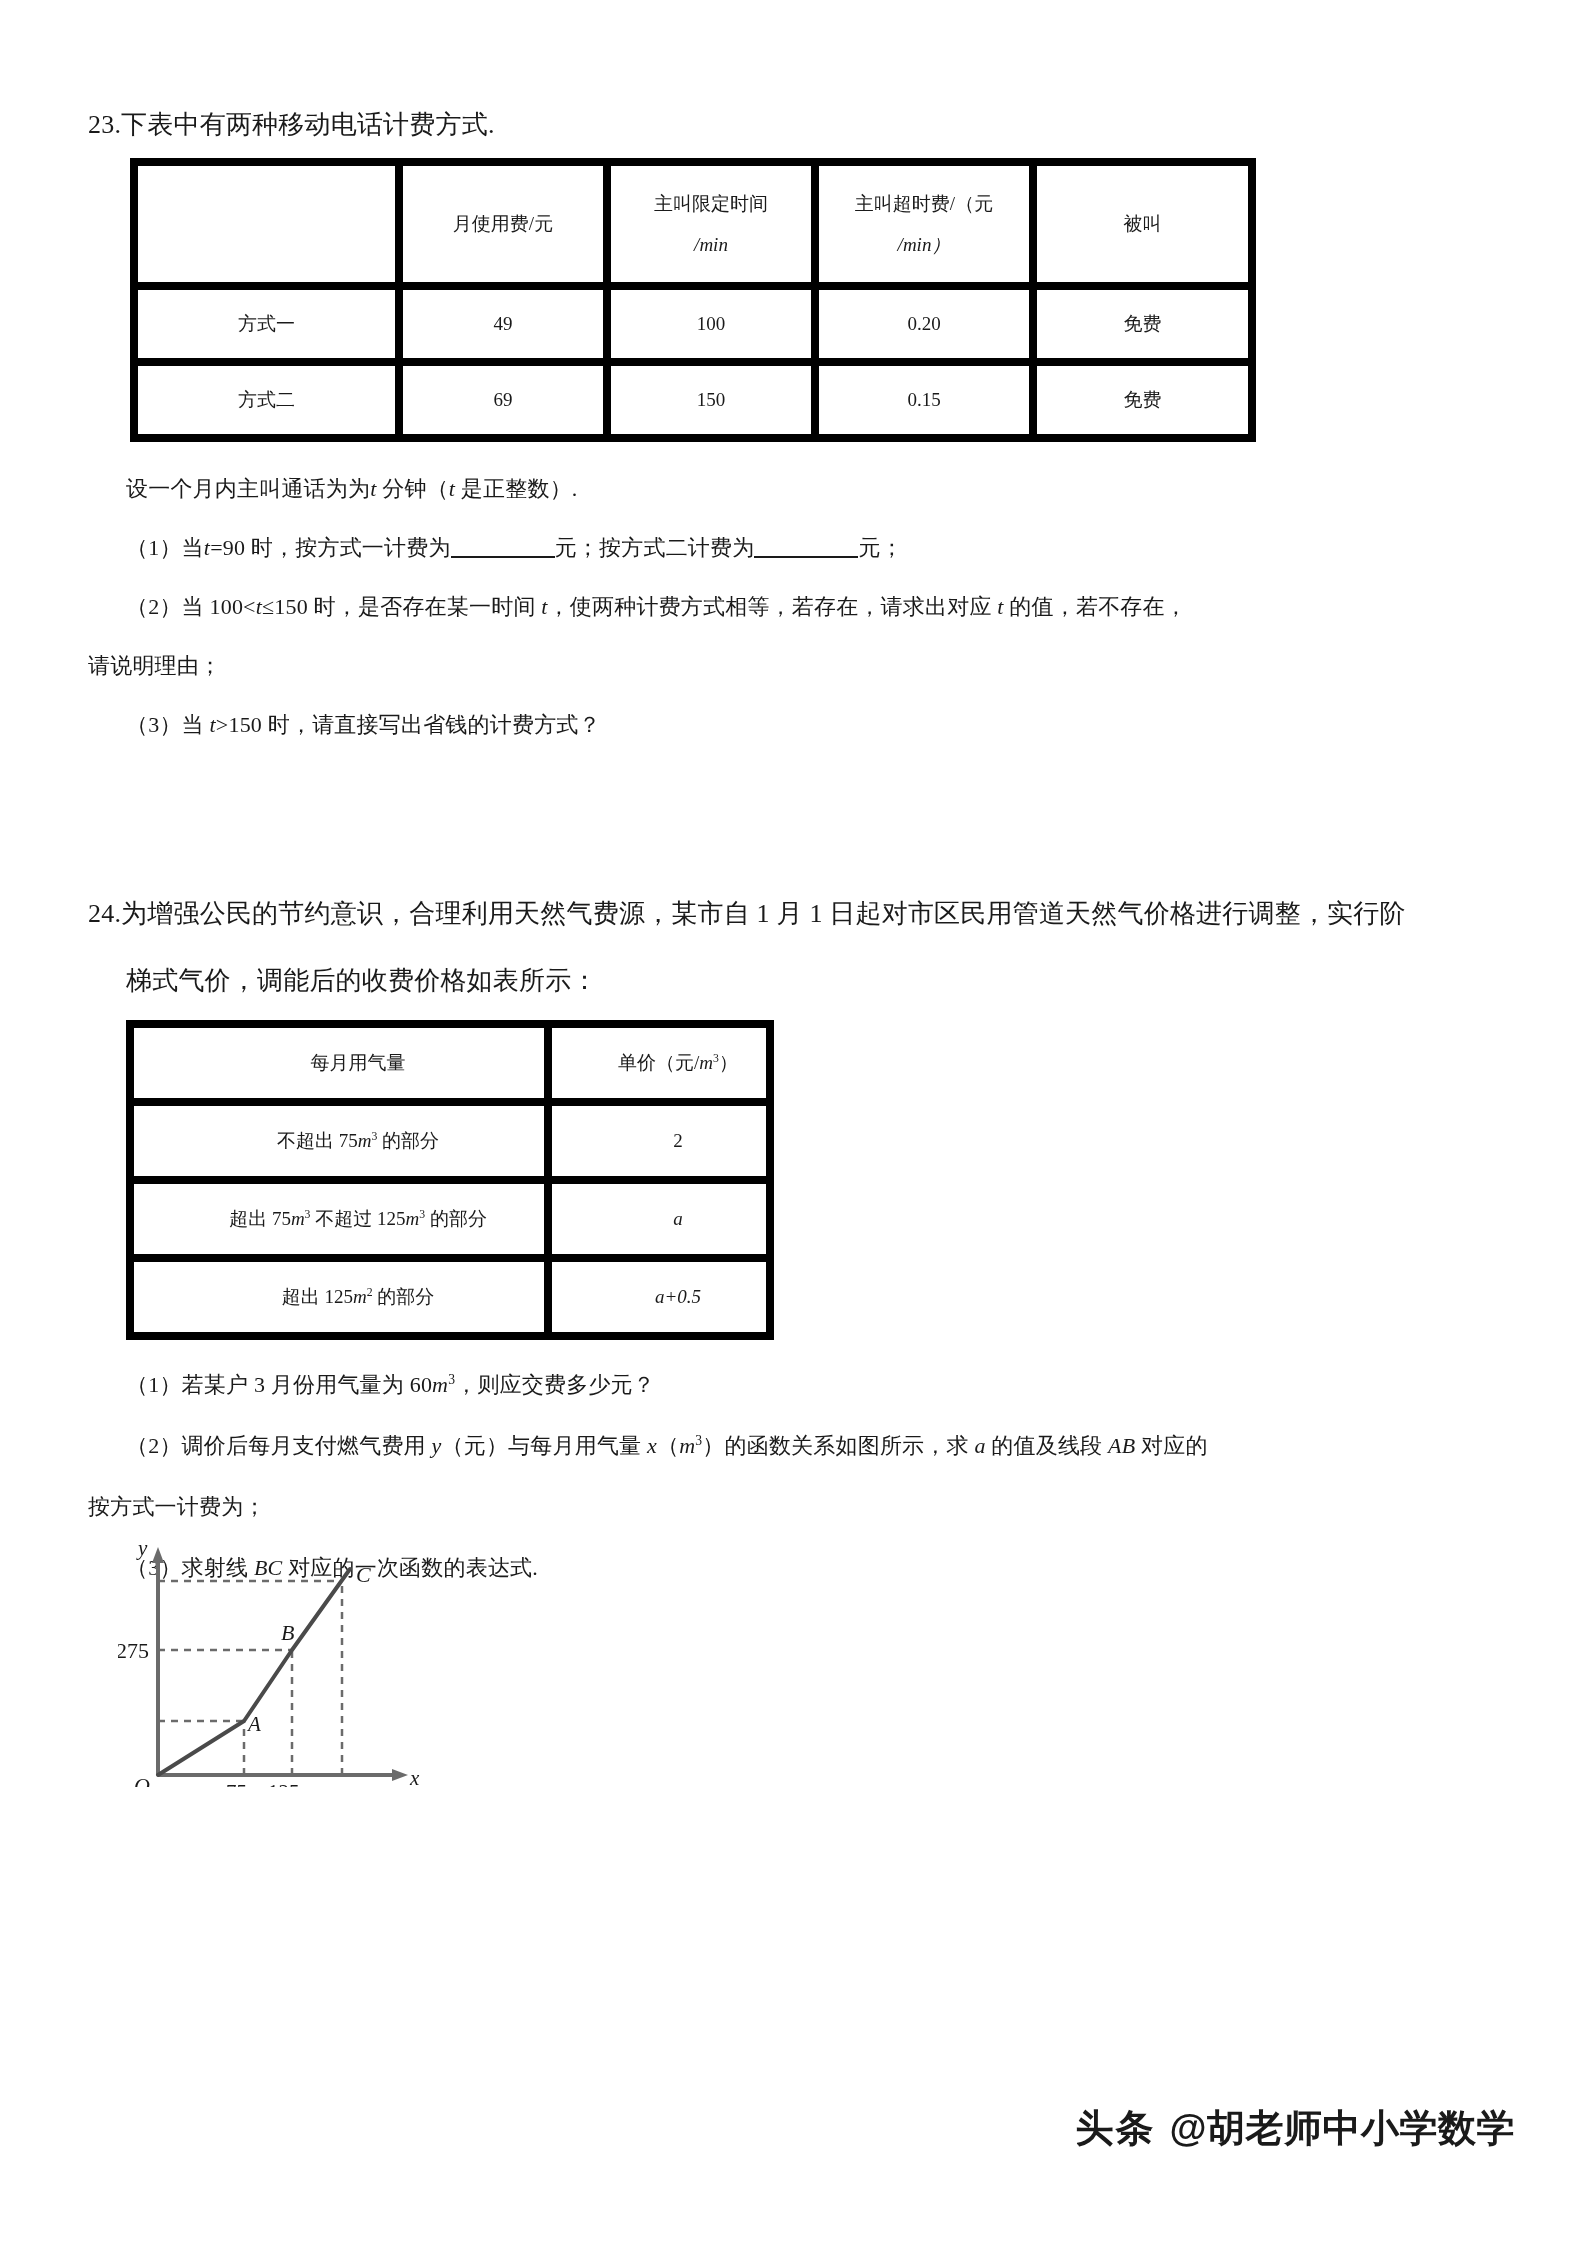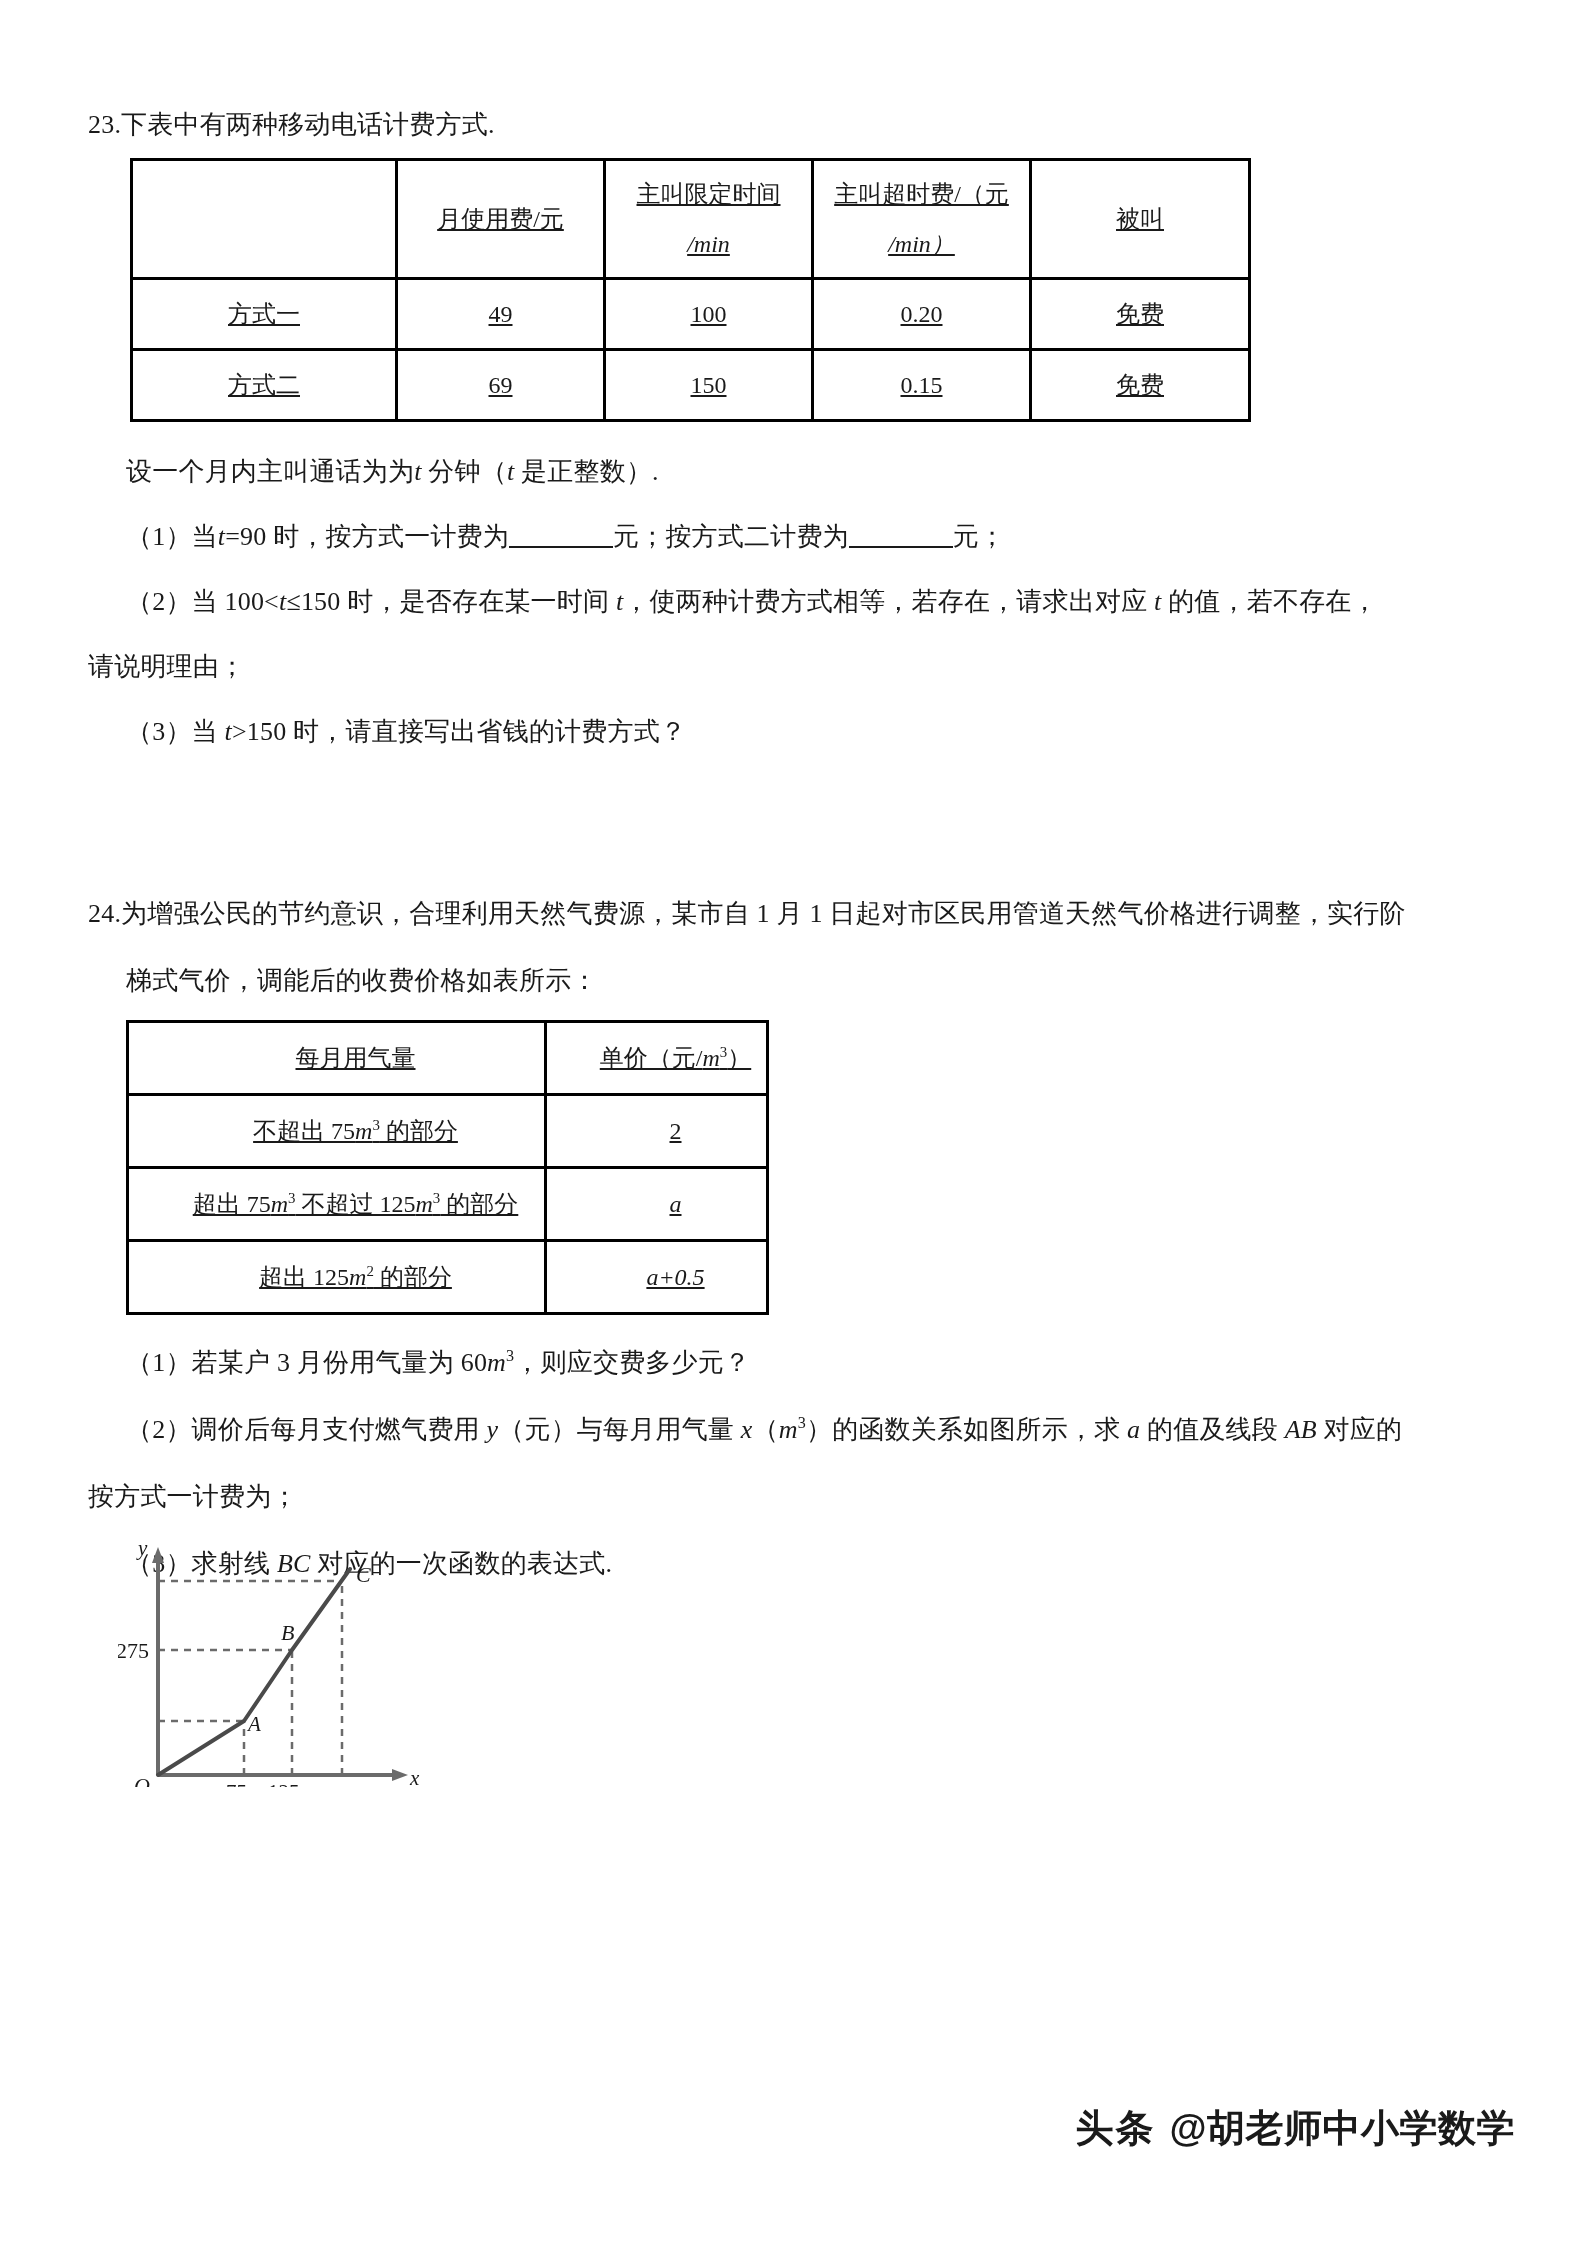--- a/index.html
+++ b/index.html
@@ -18,21 +18,21 @@
   .page {
     position: absolute;
     left: 0; top: 17px;
     width: 1587px;
     height: 2245px;
     padding: 0;
   }
 
   
   .qline {
-    font-size: 26px;
+    font-size: 22px;
     line-height: 1.5;
     letter-spacing: 0.2px;
   }
   .indent {
     padding-left: 38px;
   }
   .indent2 {
     padding-left: 0px;
   }
   i, .it {
@@ -59,27 +59,26 @@
     width: 1420px;
   }
   #q23 .stem { font-size: 26px; }
 
   table.tbl {
     border-collapse: collapse;
     margin-top: 14px;
     table-layout: fixed;
   }
   table.tbl td, table.tbl th {
-    border: 3px solid #000000;
+    border: 8px solid #000000;
     font-weight: normal;
-    font-size: 24px;
+    font-size: 19px;
     text-align: center;
     vertical-align: middle;
     padding: 0 6px;
-    text-decoration: underline;
   }
 
   #tbl-fee { margin-left: 42px; width: 1118px; }
   #tbl-fee colgroup col:nth-child(1) { width: 265px; }
   #tbl-fee colgroup col:nth-child(2) { width: 208px; }
   #tbl-fee colgroup col:nth-child(3) { width: 208px; }
   #tbl-fee colgroup col:nth-child(4) { width: 218px; }
   #tbl-fee colgroup col:nth-child(5) { width: 219px; }
   #tbl-fee thead td { height: 116px; line-height: 1.85; }
   #tbl-fee tbody td { height: 68px; }

